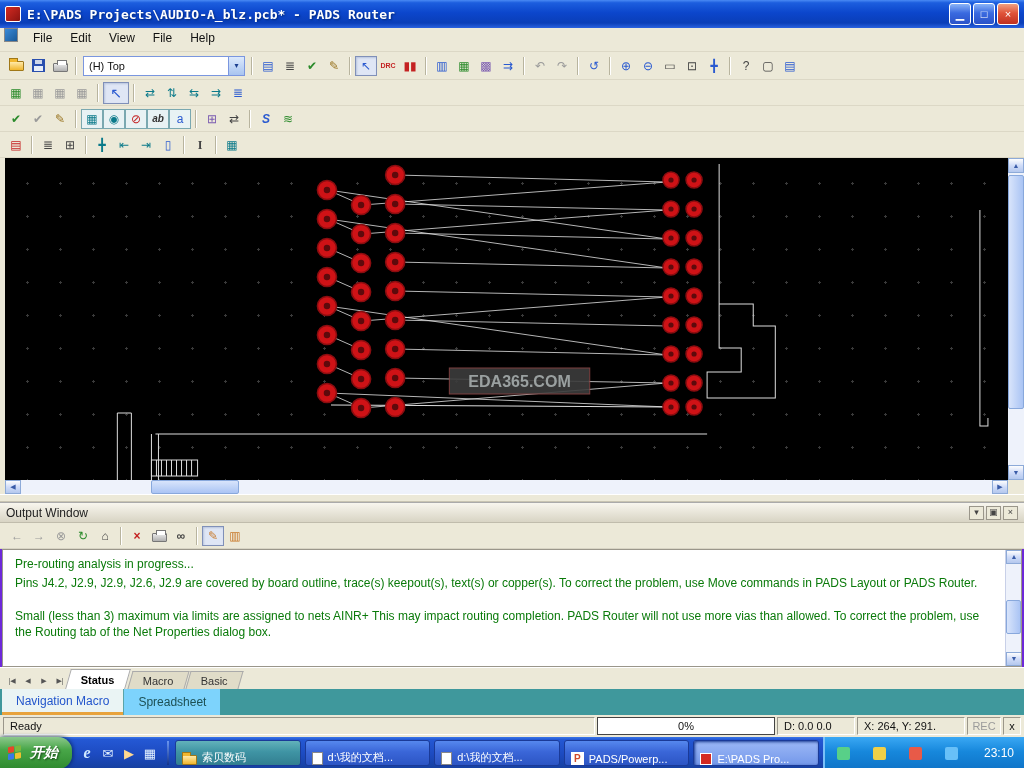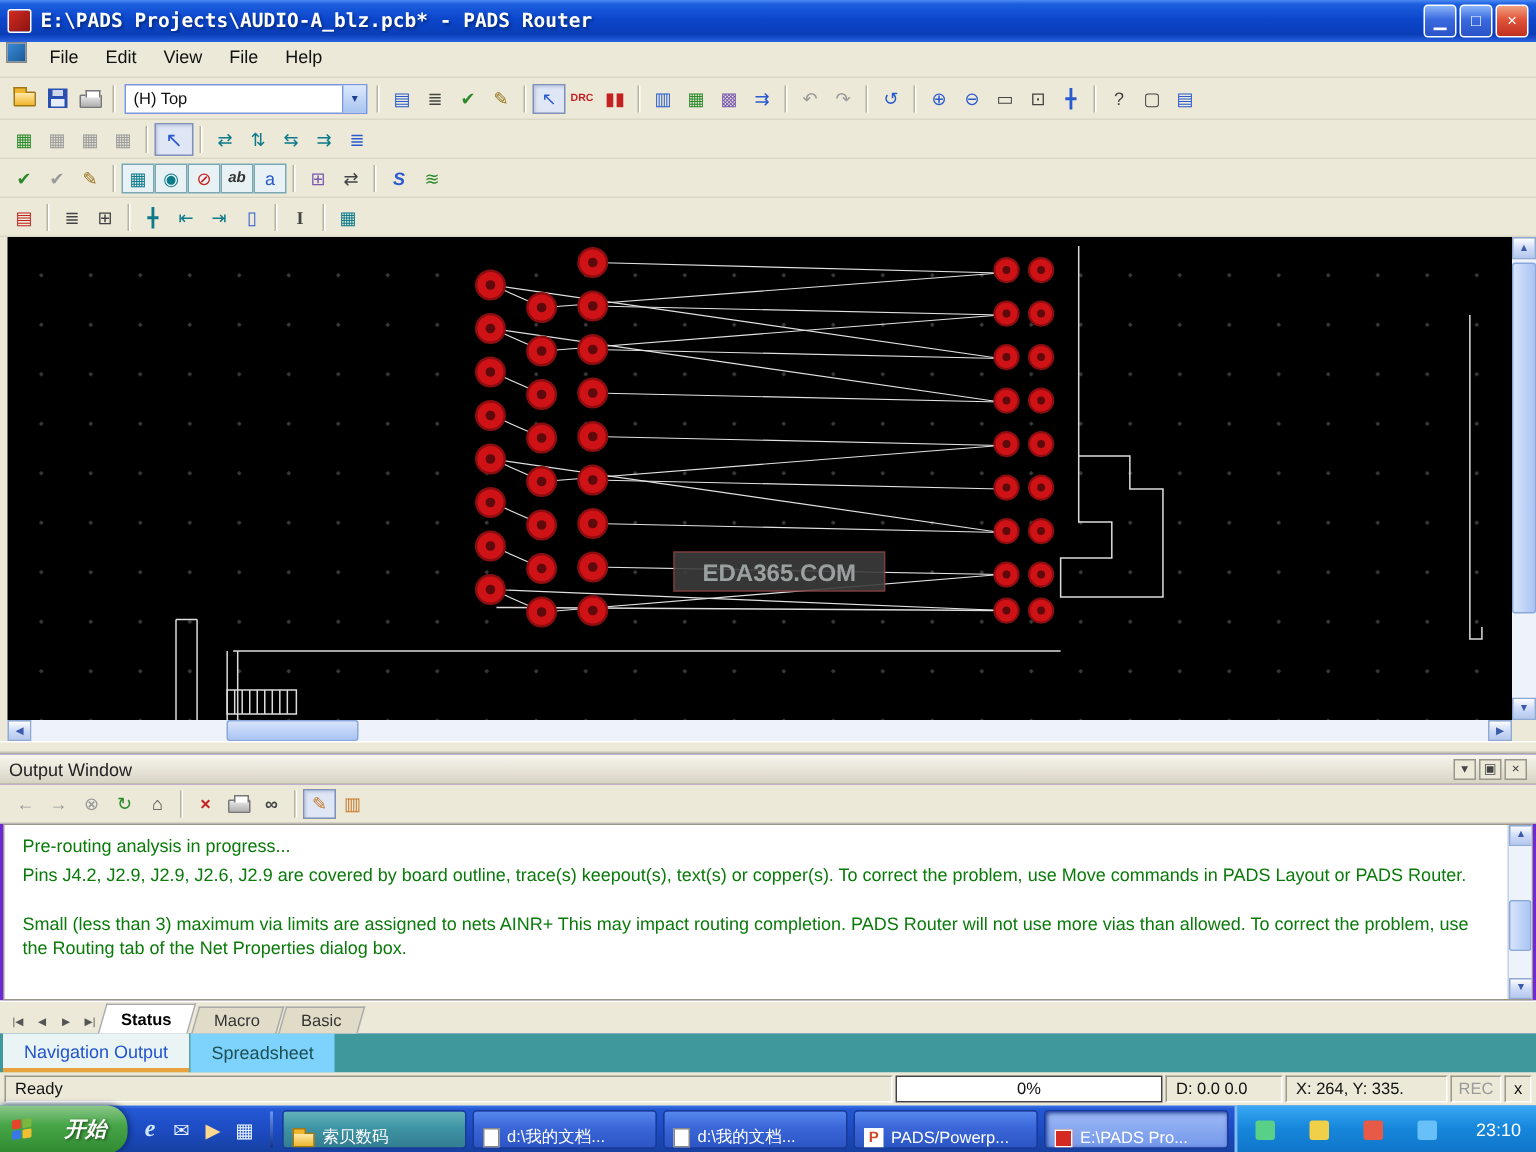--- a/index.html
+++ b/index.html
@@ -97,21 +97,21 @@
 .st-ready{flex:1}
 .st-prog{width:178px;justify-content:center;background:#fff;border:1px solid #444;font-size:11px}
 .st-d{width:78px}
 .st-xy{width:108px}
 .st-rec{width:34px;color:#9a9a9a;justify-content:center}
 .st-x{width:18px;justify-content:center}
 
 
 .taskbar{height:32px;flex:none;display:flex;align-items:stretch;
  background:linear-gradient(180deg,#3a76e8 0%,#2458d4 8%,#1c4ac0 55%,#16409f 100%)}
-.start{flex:none;display:flex;align-items:center;gap:20px;padding:0 14px 0 8px;
+.start{flex:none;display:flex;align-items:center;gap:7px;padding:0 14px 0 8px;
  background:linear-gradient(180deg,#8cc88c 0%,#48a648 40%,#2f8a2f 100%);border-radius:0 14px 14px 0;
  color:#fff;font-weight:bold;font-style:italic;font-size:14px;text-shadow:1px 1px 2px #1a4a1a;box-shadow:1px 0 4px #0a2a6a}
 .flag{width:15px;height:15px;display:grid;grid-template-columns:6px 6px;grid-template-rows:6px 6px;gap:1px;transform:skewY(-8deg)}
 .flag span{border-radius:1px}
 .ql{flex:none;display:flex;align-items:center;gap:3px;padding:0 6px}
 .qlicon{width:18px;height:18px;display:flex;align-items:center;justify-content:center;font-size:13px;color:#e4f2ff}
 .qlicon.e{font-family:"Liberation Serif",serif;font-weight:bold;font-style:italic;font-size:16px;color:#cfe8ff}
 .tdiv{width:2px;margin:4px 2px;background:linear-gradient(180deg,#6a96f0,#14348a);flex:none}
 .tasks{flex:1;display:flex;gap:4px;padding:3px 4px;min-width:0}
 .task{flex:1;max-width:140px;min-width:0;display:flex;align-items:flex-end;gap:5px;padding:0 6px;border-radius:3px;
@@ -579,34 +579,34 @@
           <span>Macro</span>
         </span>
       <span class="tab">
           <span>Basic</span>
         </span>
     </div>
   </div>
 
   <div class="ptabs">
     <span class="ptab active">
-        <span>Navigation Output</span>
+        <span>Navigation Macro</span>
       </span>
     <span class="ptab idle">
         <span>Spreadsheet</span>
       </span>
   </div>
 
   <div class="statusbar">
     <span class="sunken st-ready">Ready</span>
     <span class="sunken st-prog">
         <span>0%</span>
       </span>
     <span class="sunken st-d">D: 0.0 0.0</span>
-    <span class="sunken st-xy">X: 264,  Y: 335.</span>
+    <span class="sunken st-xy">X: 264,  Y: 291.</span>
     <span class="sunken st-rec">REC</span>
     <span class="sunken st-x">x</span>
   </div>
 
   <div class="taskbar">
     <span class="start">
       <span class="flag">
         <span style="background:#e8442a"></span>
           <span style="background:#7ab83f"></span>
         <span style="background:#3a78e8"></span>

